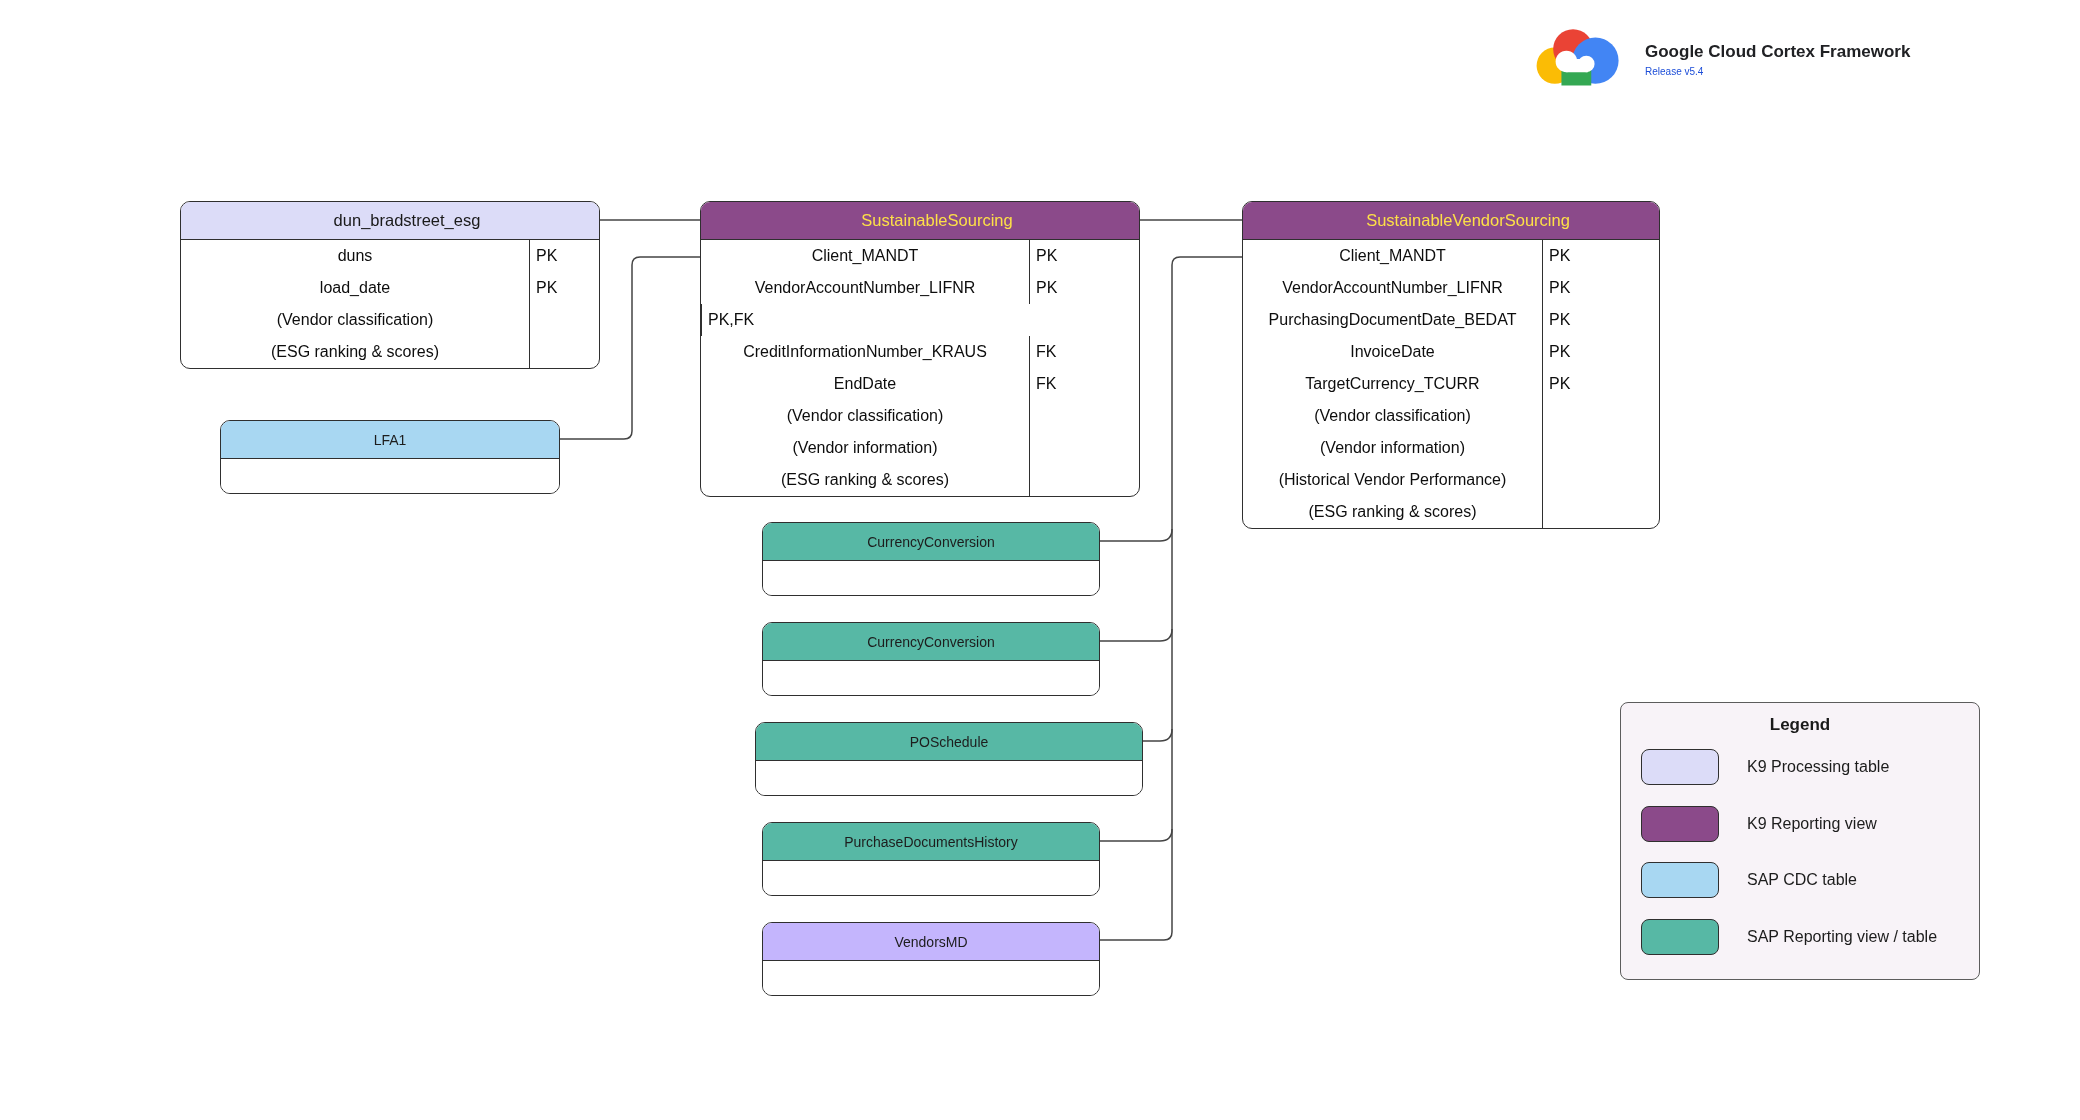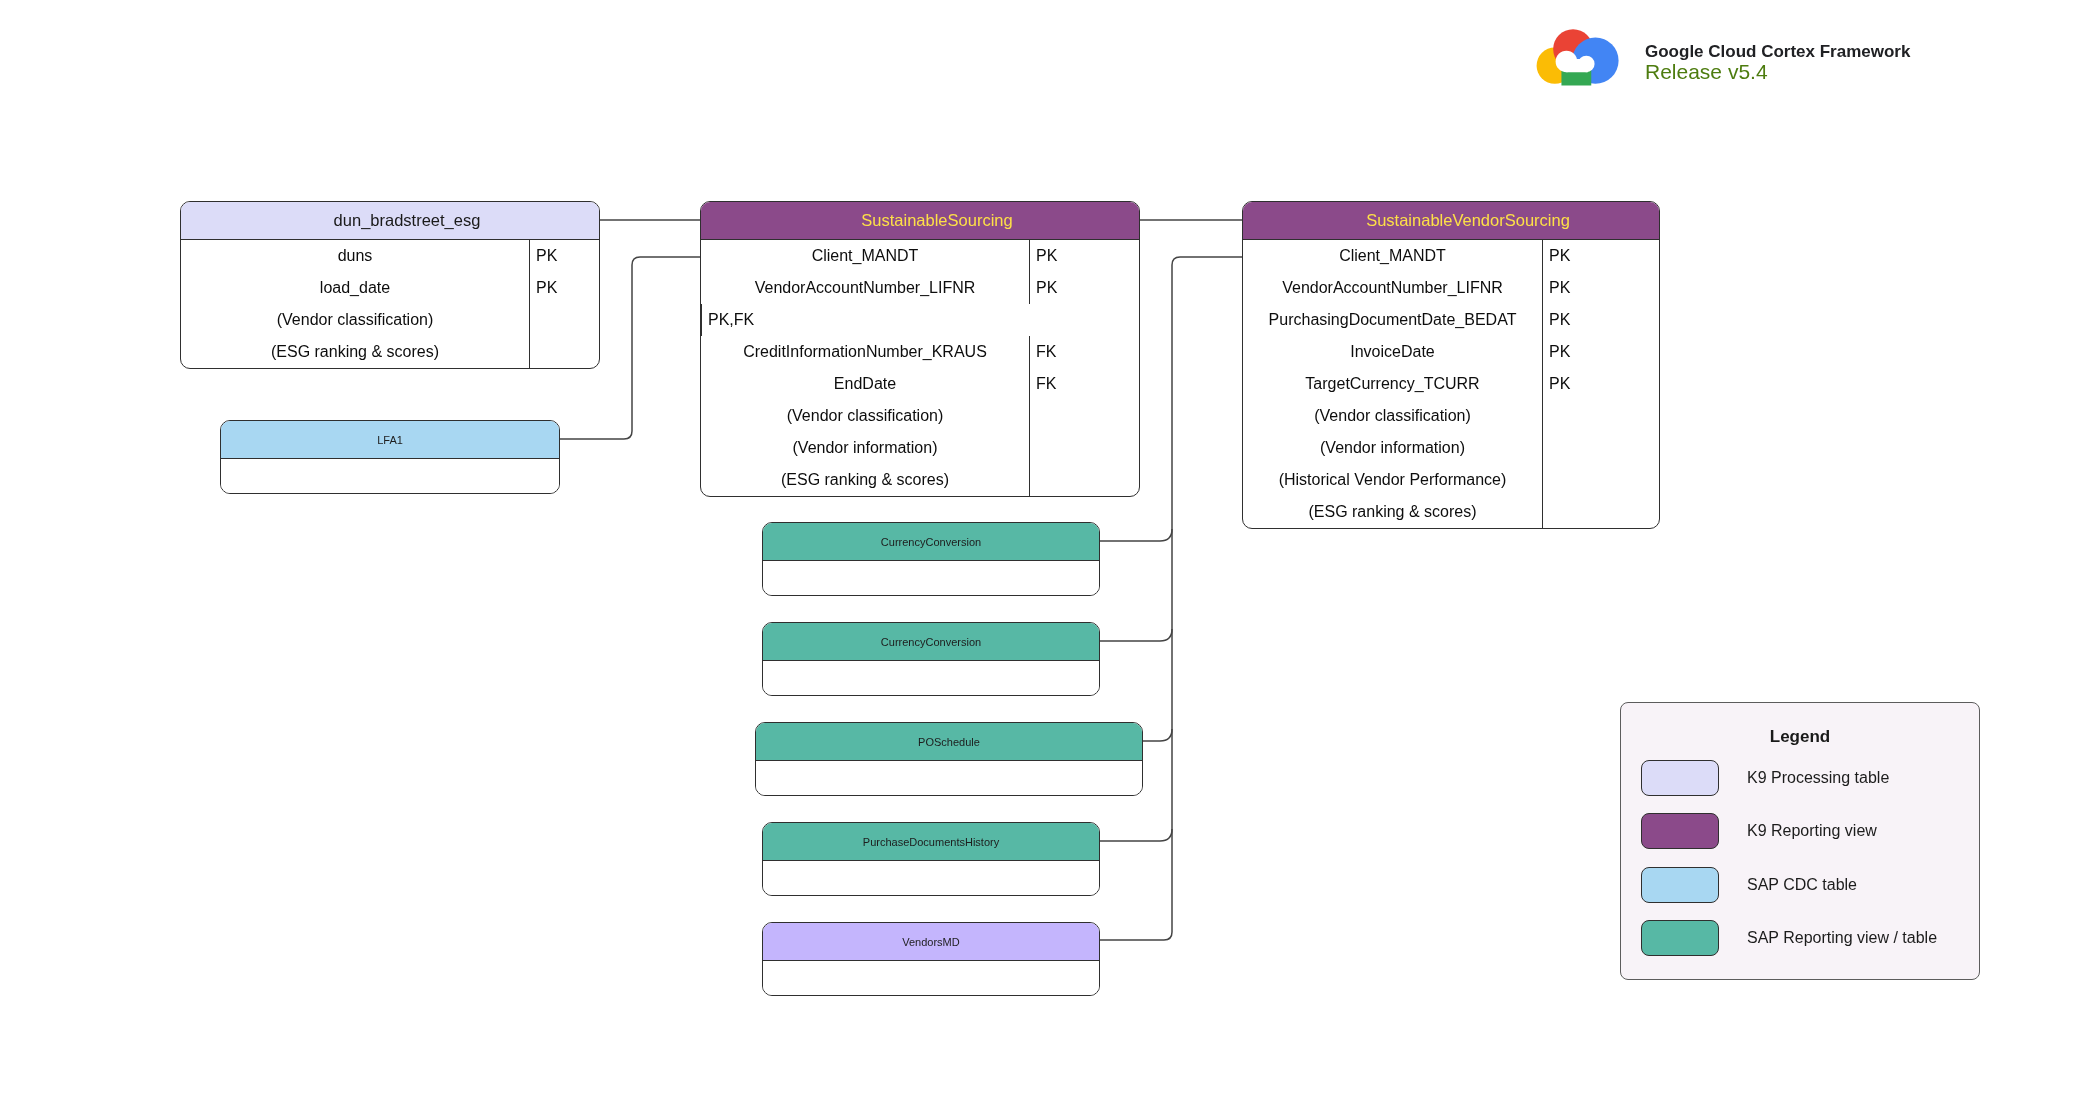--- a/index.html
+++ b/index.html
@@ -16,34 +16,34 @@
   .erow .fname{flex:1;display:flex;align-items:center;justify-content:center;font-size:16px;color:#0d0d0d;}
   .erow .fkey{display:flex;align-items:center;padding-left:6px;font-size:16px;color:#0d0d0d;
     border-left:1.4px solid #2f2f2f;box-sizing:border-box;}
   .t-dun .fkey{width:70px;}
   .t-ss  .fkey{width:110px;}
   .t-svs .fkey{width:117px;}
   .emptyrow{height:34px;background:#fff;}
 
   
   .sbox{position:absolute;border:1.4px solid #2f2f2f;border-radius:10px;overflow:hidden;background:#fff;box-sizing:border-box;}
-  .sbox .thead{display:flex;align-items:center;justify-content:center;height:38px;font-size:11px;
+  .sbox .thead{display:flex;align-items:center;justify-content:center;height:38px;font-size:14px;
     border-bottom:1.4px solid #2f2f2f;box-sizing:border-box;color:#1d1d1d;}
 
   
   .brand{position:absolute;left:1525px;top:14px;display:flex;align-items:center;}
   .brand .logo{width:106px;height:90px;}
   .brand .btext{margin-left:14px;margin-top:4px;}
   .brand .btitle{font-size:17px;font-weight:bold;color:#202124;line-height:21px;}
-  .brand .brelease{font-size:21px;color:#4d7c0f;line-height:20px;}
+  .brand .brelease{font-size:10px;color:#1d4ed8;line-height:20px;}
 
   
   .legend{position:absolute;left:1620px;top:702px;width:360px;height:278px;background:#f8f3f8;
     border:1.2px solid #5c5c5c;border-radius:8px;box-sizing:border-box;display:flex;flex-direction:column;
-    padding:24px 20px 14px 20px;}
+    padding:12px 20px 14px 20px;}
   .legend-title{font-size:17px;font-weight:bold;color:#1a1a1a;text-align:center;margin-bottom:4px;}
   .legend-item{display:flex;align-items:center;gap:28px;flex:1;}
   .legend-swatch{width:78px;height:36px;border:1.3px solid #2f2f2f;border-radius:8px;box-sizing:border-box;flex:0 0 auto;}
   .legend-label{font-size:16px;color:#1c1c1c;}
 </style>
 </head>
 <body>
 
 <div class="canvas">
 

